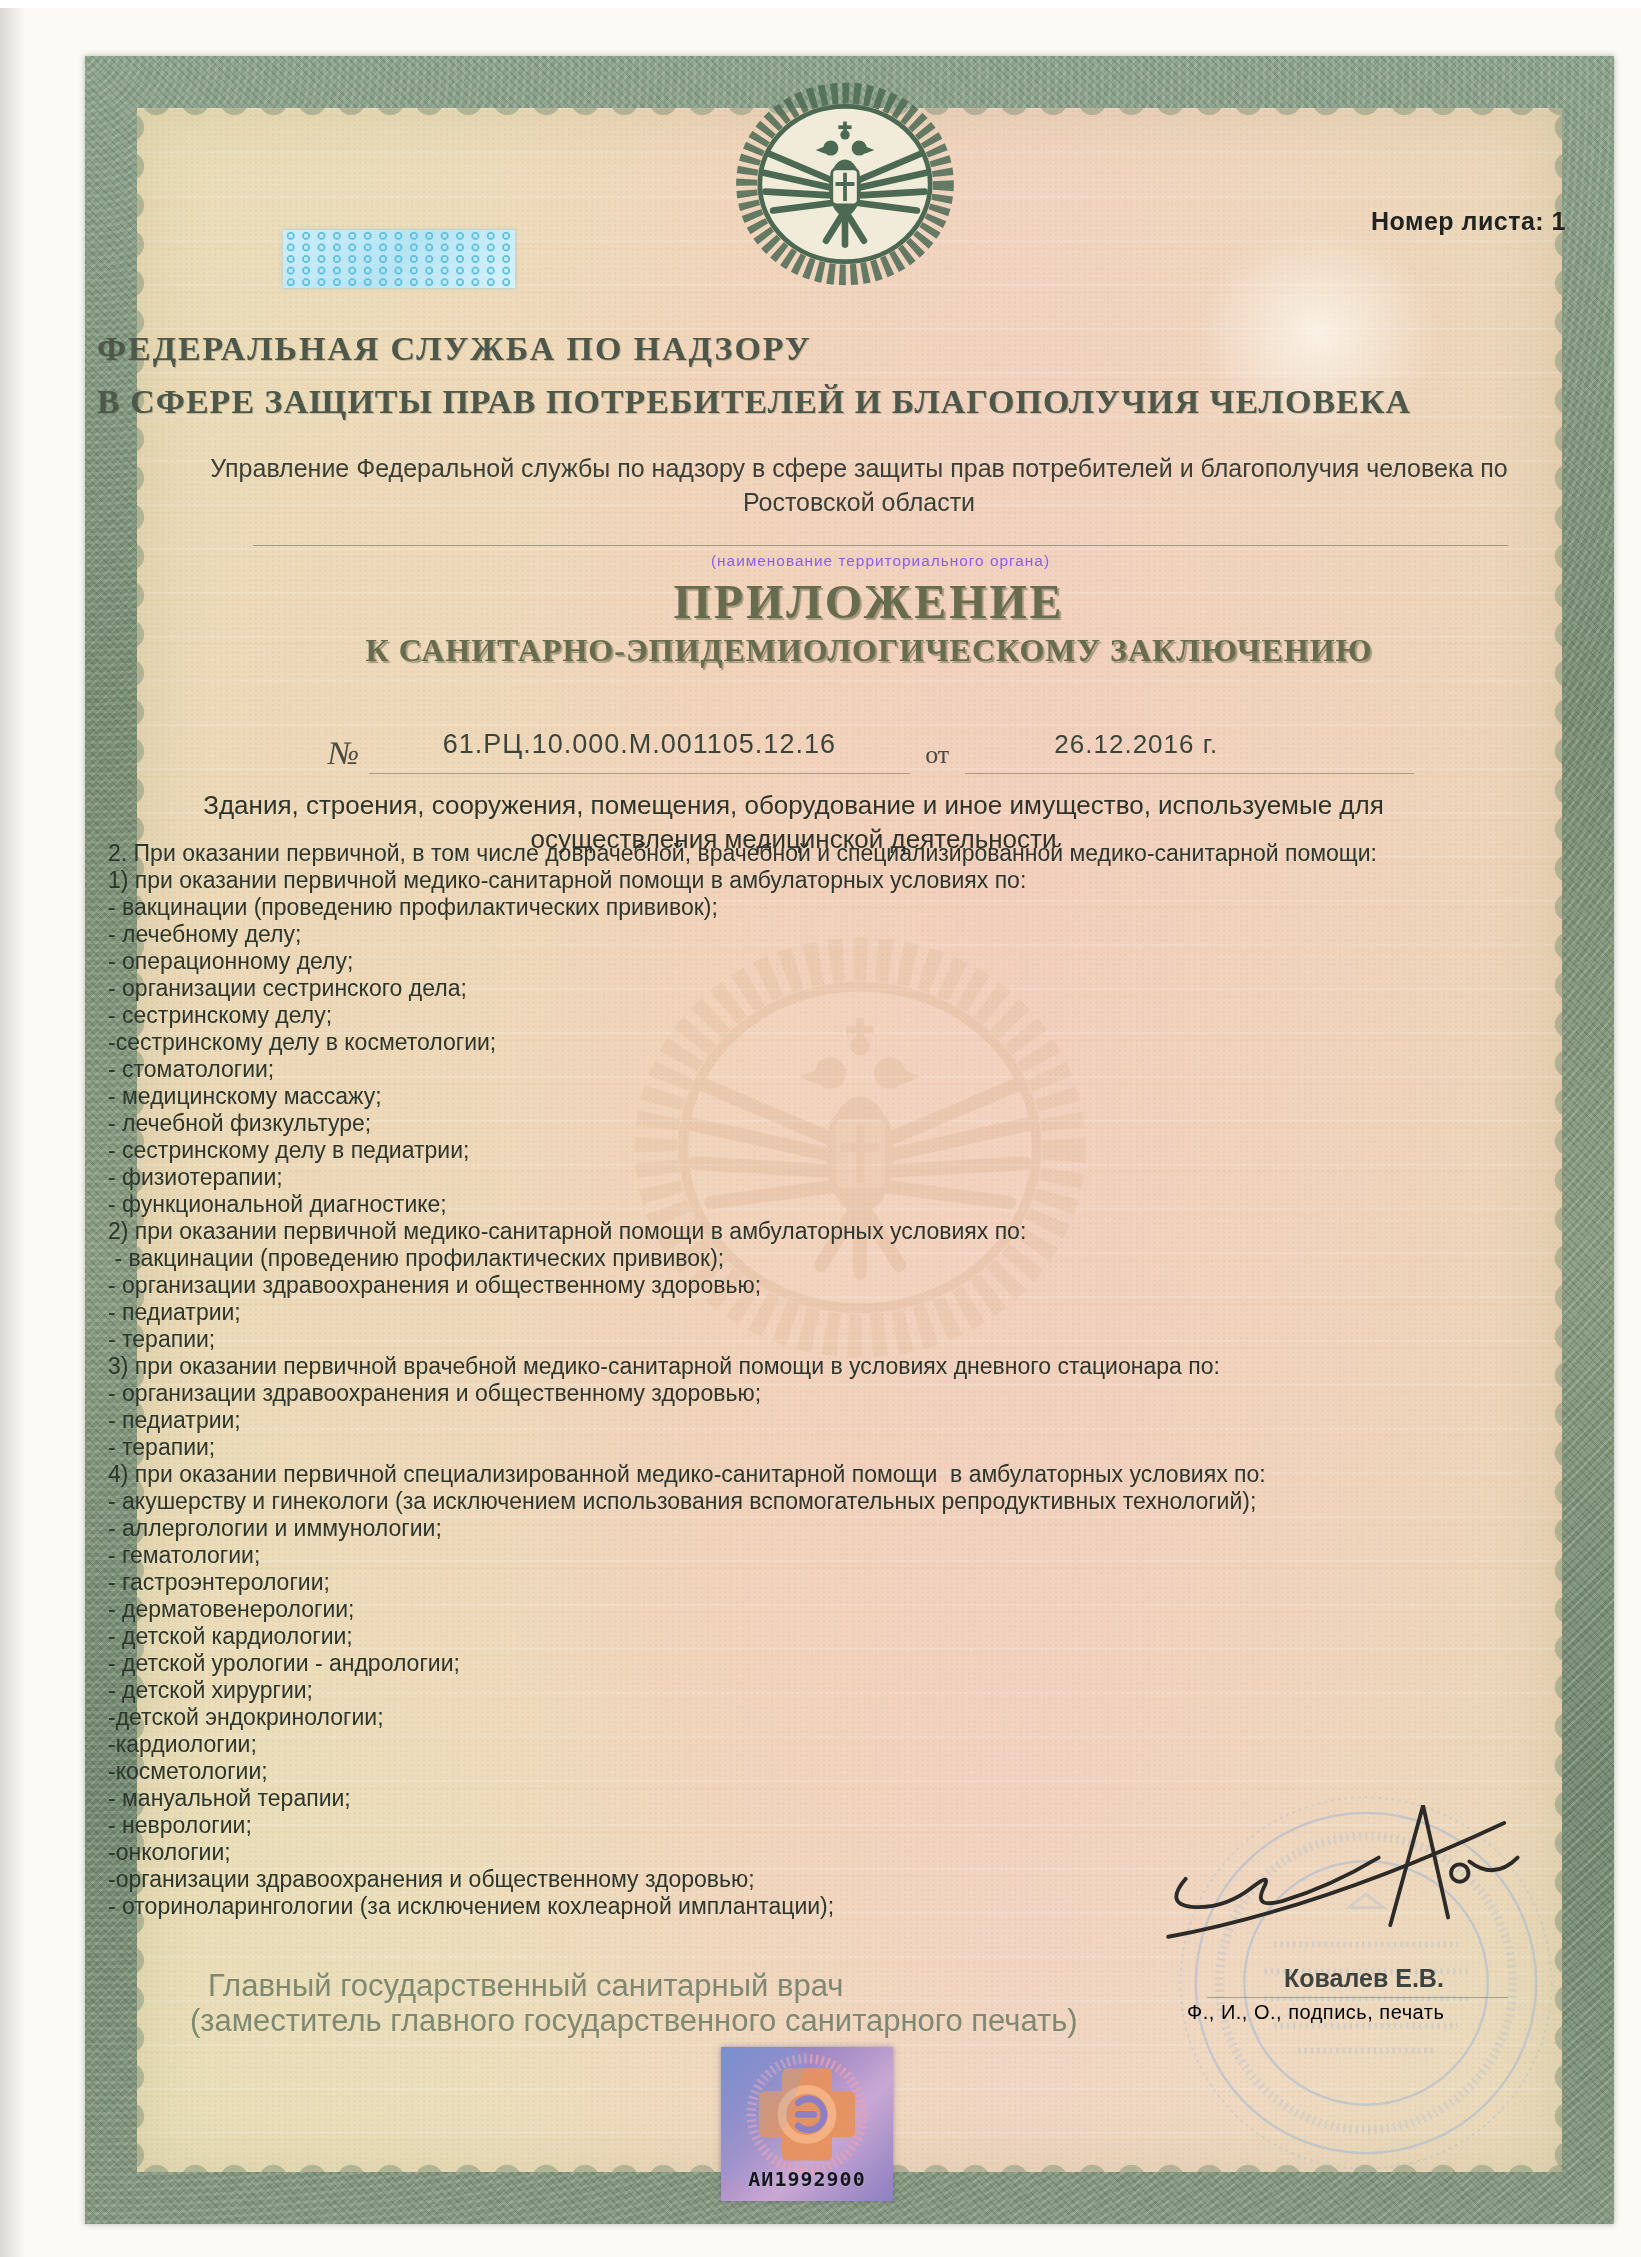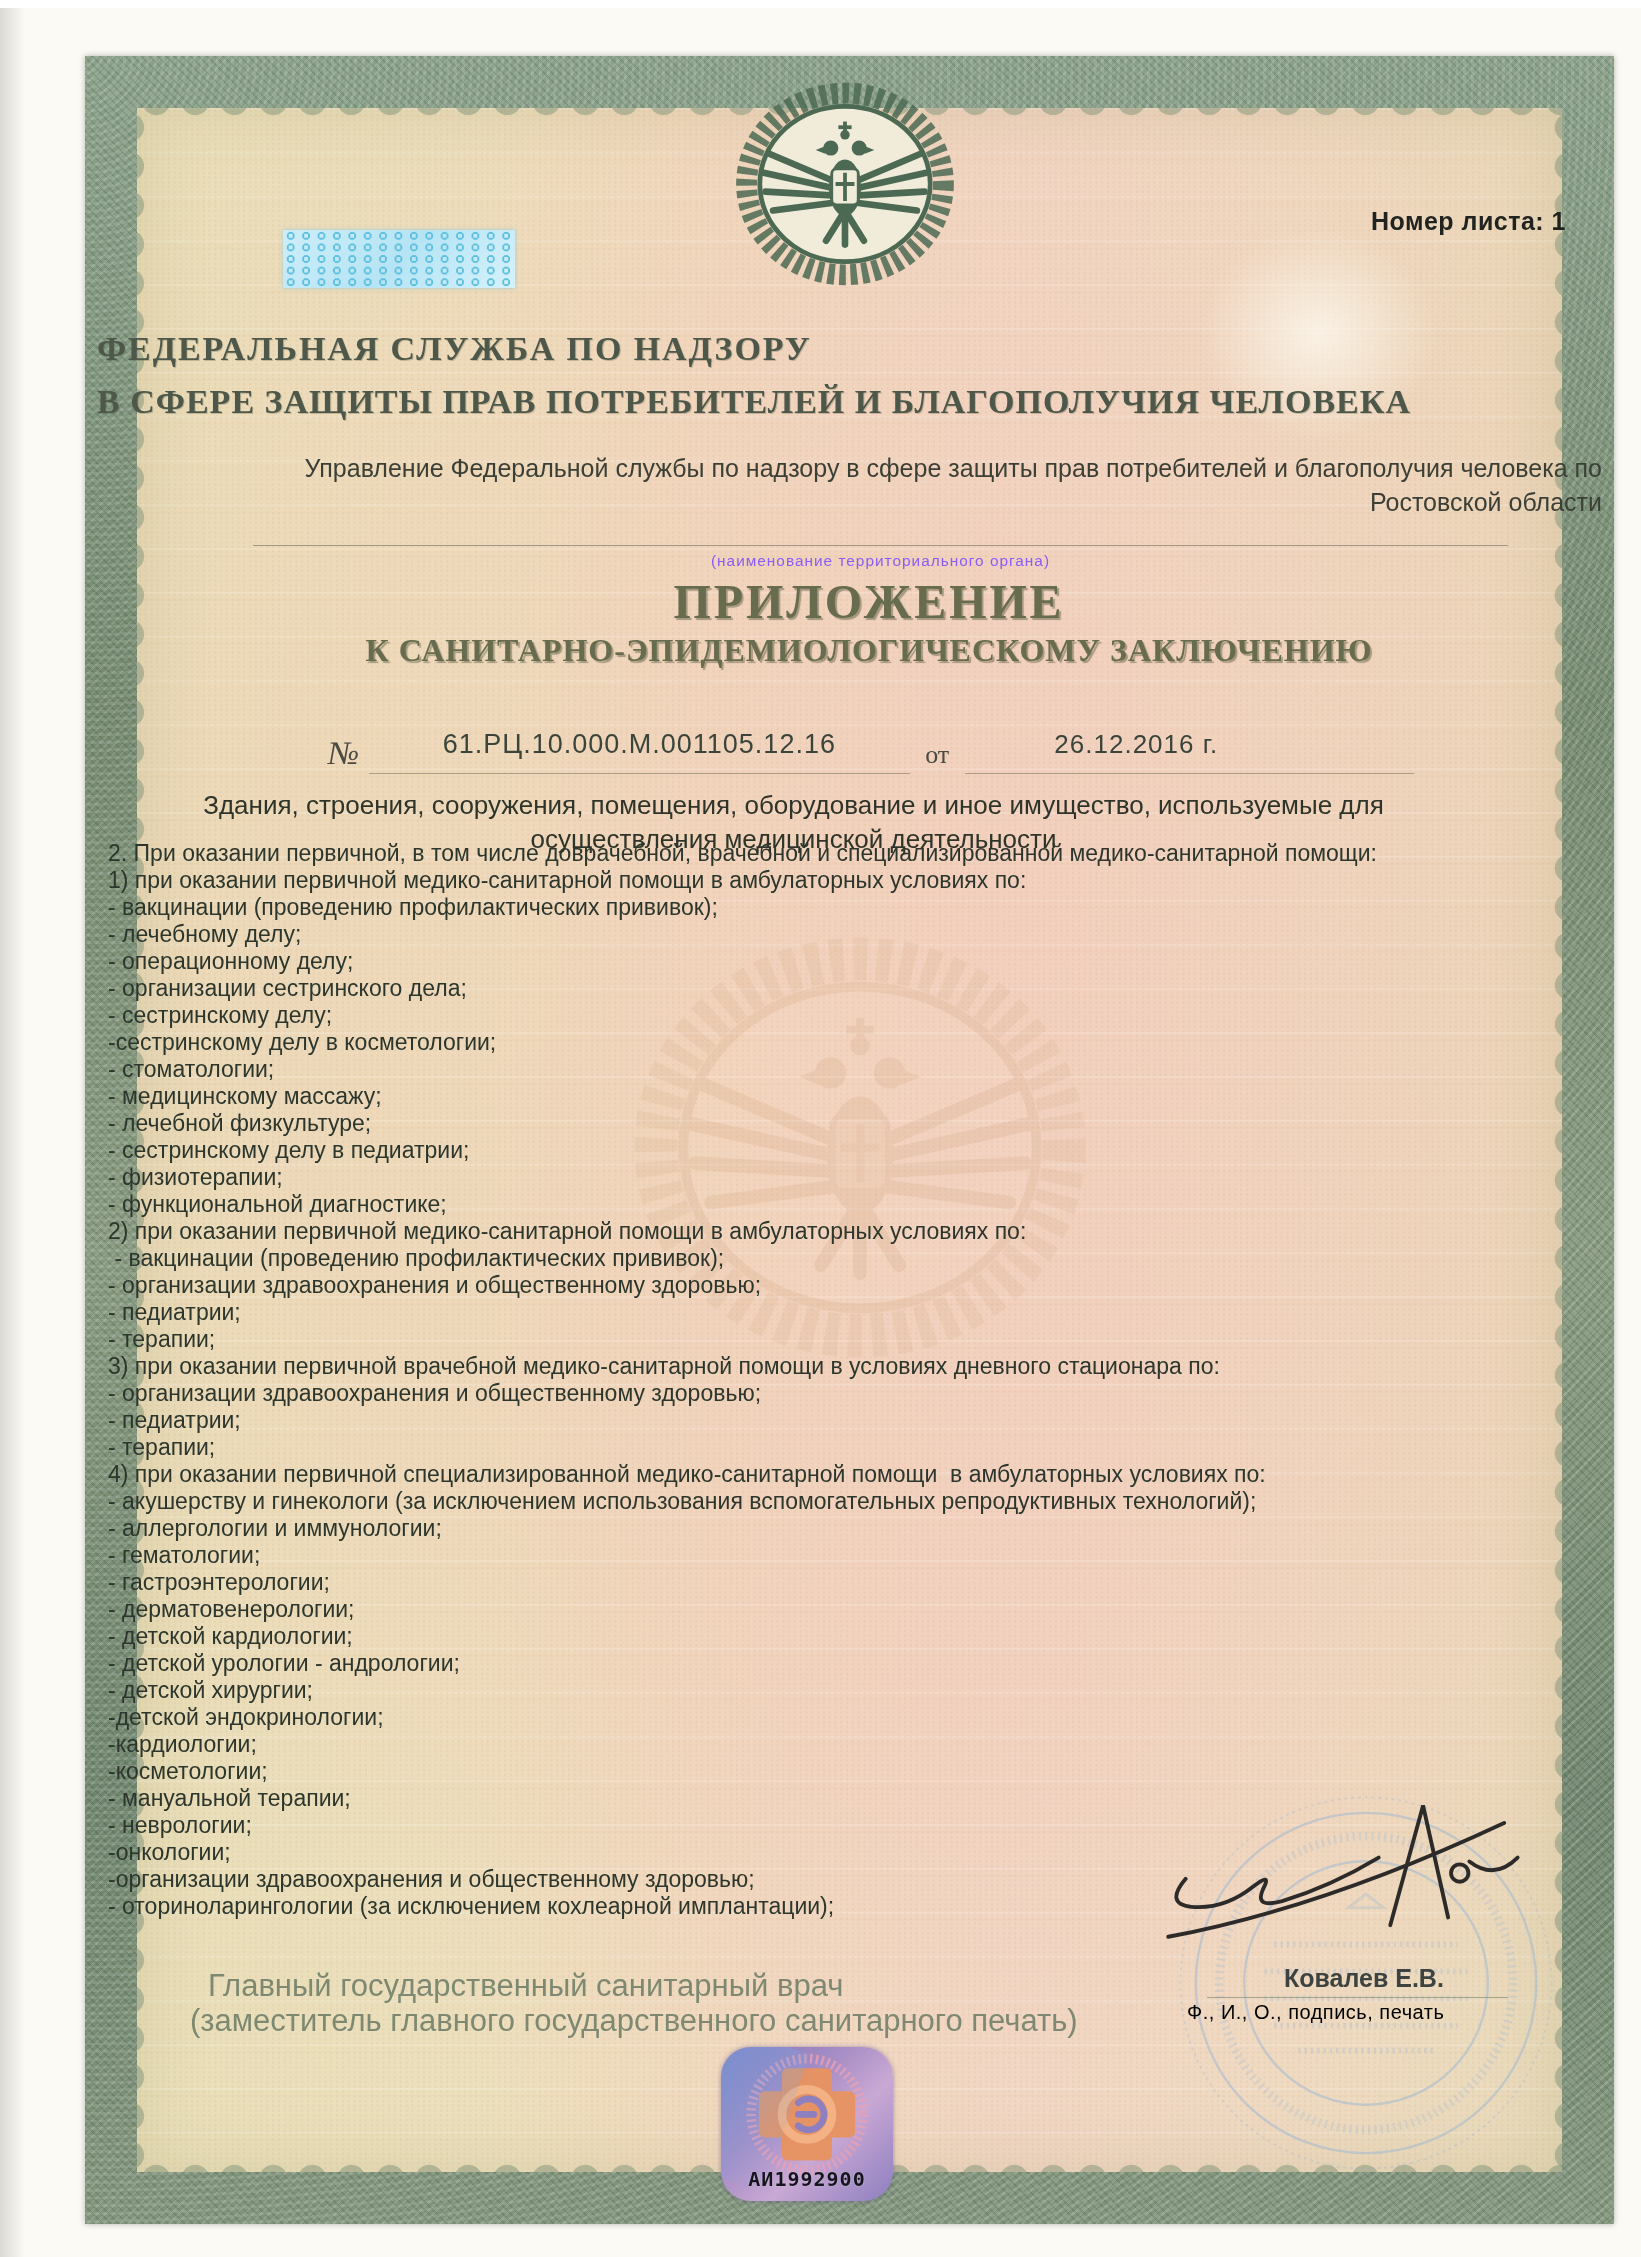--- a/index.html
+++ b/index.html
@@ -47,21 +47,21 @@
         background-size:15.4px 11.6px,auto;box-shadow:0 0 3.9px rgba(110,190,220,.6);}
   .sheet-number{left:1284px;top:199px;width:282px;text-align:right;
         font-size:25px;font-weight:600;color:#20231f;letter-spacing:0.5px;}
   .emblem{left:710px;top:70px;width:270px;height:212px;color:#4c6a53;}
   .pale-patch{left:1197px;top:220px;width:241px;height:212px;
         background:radial-gradient(closest-side,rgba(252,248,238,.8),rgba(252,248,238,0));}
   .hdr{left:97px;right:70px;font-family:"Liberation Serif",serif;
         font-weight:bold;color:#4e584a;text-shadow:1px 1px 0 rgba(70,78,60,.25);}
   .hdr1{top:322px;font-size:34px;letter-spacing:1.9px;}
   .hdr2{top:375px;font-size:34px;letter-spacing:1px;}
-  .auth{left:116px;right:39px;text-align:right;font-size:25px;color:#3b3f36;}
+  .auth{left:116px;right:39px;text-align:center;font-size:25px;color:#3b3f36;}
   .auth1{top:446px;}
   .auth2{top:480px;}
   .org-rule{left:253px;top:537px;width:1255px;border-top:1.9px solid rgba(110,112,95,.6);}
   .org-caption{left:253px;top:544px;width:1255px;text-align:center;
         font-size:15.4px;color:#8b5cf6;letter-spacing:1px;}
   .title{left:174px;right:77px;text-align:center;font-family:"Liberation Serif",serif;
         font-weight:bold;color:#686c4e;text-shadow:1.9px 1.9px 1px rgba(74,78,54,.45);}
   .title1{top:566px;font-size:48px;letter-spacing:2.9px;}
   .title2{top:624px;font-size:32px;letter-spacing:1px;}
   .num-row{left:328px;right:227px;top:718px;height:48px;display:flex;align-items:flex-end;color:#3d463c;}
@@ -84,21 +84,21 @@
   .signer-title{color:#72806a;opacity:.9;font-size:31px;}
   .signer1{left:208px;top:1960px;}
   .signer2{left:190px;top:1995px;}
   .stamp{left:1163px;top:1772px;width:406px;height:406px;opacity:.65;}
   .signature{left:1149px;top:1757px;width:386px;height:193px;}
   .signer-name{left:1284px;top:1956px;font-size:25px;font-weight:600;color:#3d4340;}
   .sign-underline{left:1207px;top:1989px;width:301px;border-top:1.9px solid rgba(125,133,115,.65);}
   .signer-caption{left:1187px;top:1993px;font-size:20px;color:#000000;letter-spacing:0.5px;}
   .sticker{left:721px;top:2039px;width:172px;height:154px;overflow:hidden;
         background:linear-gradient(135deg,#7d74b8 0%,#a98fc6 40%,#c9a8d4 62%,#8d7fc0 100%);
-        box-shadow:0 0 5.8px rgba(90,70,140,.5);border-radius:30px;}
+        box-shadow:0 0 5.8px rgba(90,70,140,.5);}
   .sticker:before{content:"";position:absolute;left:-19.3px;top:-9.7px;width:87px;height:145px;
         background:linear-gradient(115deg,rgba(120,170,230,.55),rgba(120,170,230,0));
         transform:rotate(18deg);}
   .sticker-number{position:absolute;left:0;right:0;bottom:9.7px;text-align:center;
         font-family:"DejaVu Sans Mono",monospace;font-weight:bold;font-size:20px;
         color:#15151d;letter-spacing:1px;text-shadow:0 0 1.9px rgba(255,255,255,.35);}
 </style>
 </head>
 <body>
 

